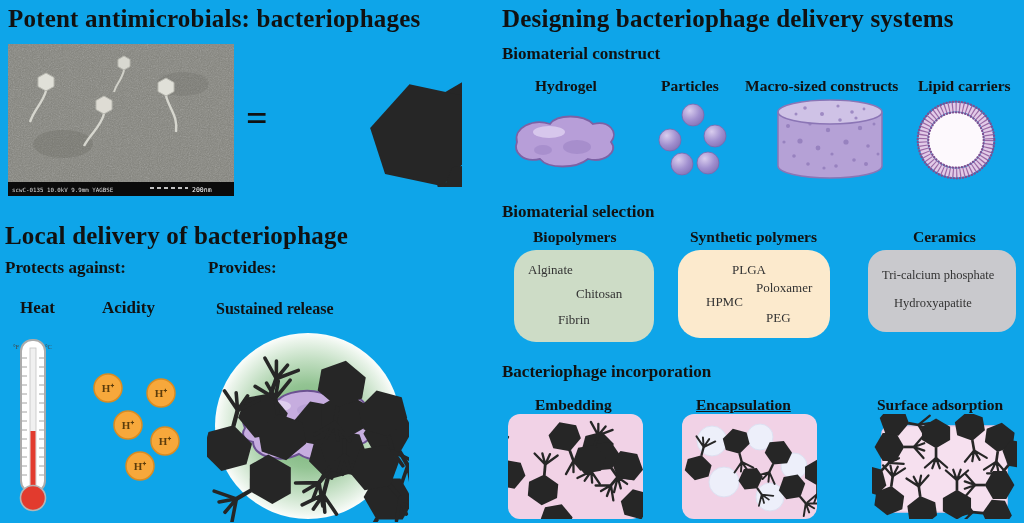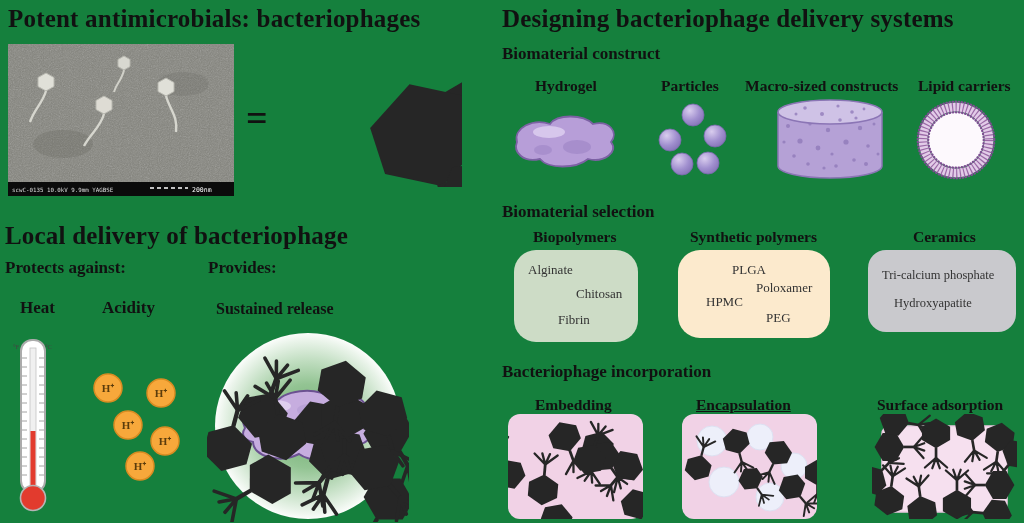--- a/index.html
+++ b/index.html
@@ -1,16 +1,16 @@
 <!DOCTYPE html>
 <html><head>
 <meta charset="utf-8">
 <style>
   html,body{margin:0;padding:0;background:#fff;}
-  .canvas{position:relative;width:1024px;height:523px;background:#15803d;
+  .canvas{position:relative;width:1024px;height:523px;background:#0ea5e9;
           font-family:"Liberation Serif","DejaVu Serif",serif;color:#111;overflow:hidden;}
   .abs{position:absolute;}
   .h1{font-size:25px;font-weight:700;letter-spacing:.2px;}
   .h2{font-size:17px;font-weight:700;}
   .lbl{font-size:15.5px;font-weight:700;}
   .sublbl{font-size:17px;font-weight:700;}
   .eq{font-size:38px;font-weight:700;}
   .matbox{position:absolute;border-radius:22px;}
   .boxitem{position:absolute;font-size:13px;color:#333;white-space:nowrap;}
   .boxitem.sm{font-size:12.5px;}
@@ -272,21 +272,21 @@
     <circle cx="40" cy="40" r="33" fill="none" stroke="#9a6aa6" stroke-width="9" stroke-dasharray="1.2 2.4"></circle>
     <circle cx="40" cy="40" r="38.3" fill="none" stroke="#7d4f92" stroke-width="2.2" stroke-dasharray="0.5 2.6" stroke-linecap="round"></circle>
     <circle cx="40" cy="40" r="27.7" fill="none" stroke="#7d4f92" stroke-width="2.2" stroke-dasharray="0.5 2.6" stroke-linecap="round"></circle>
   </svg>
 
   <div class="abs h2" style="left:502px;top:202px;">Biomaterial selection</div>
   <div class="abs lbl" style="left:533px;top:228px;">Biopolymers</div>
   <div class="abs lbl" style="left:690px;top:228px;">Synthetic polymers</div>
   <div class="abs lbl" style="left:913px;top:228px;">Ceramics</div>
 
-  <div class="matbox" style="left:514px;top:250px;width:124px;height:92px;background:#cddcc6;">
+  <div class="matbox" style="left:514px;top:250px;width:140px;height:92px;background:#cddcc6;">
     <span class="boxitem" style="left:14px;top:12px;">Alginate</span>
     <span class="boxitem" style="left:62px;top:36px;">Chitosan</span>
     <span class="boxitem" style="left:44px;top:62px;">Fibrin</span>
   </div>
 
   <div class="matbox" style="left:678px;top:250px;width:152px;height:88px;background:#fceacd;">
     <span class="boxitem" style="left:26px;top:12px;margin-left:28px;">PLGA</span>
     <span class="boxitem" style="left:78px;top:30px;">Poloxamer</span>
     <span class="boxitem" style="left:28px;top:44px;">HPMC</span>
     <span class="boxitem" style="left:88px;top:60px;">PEG</span>

